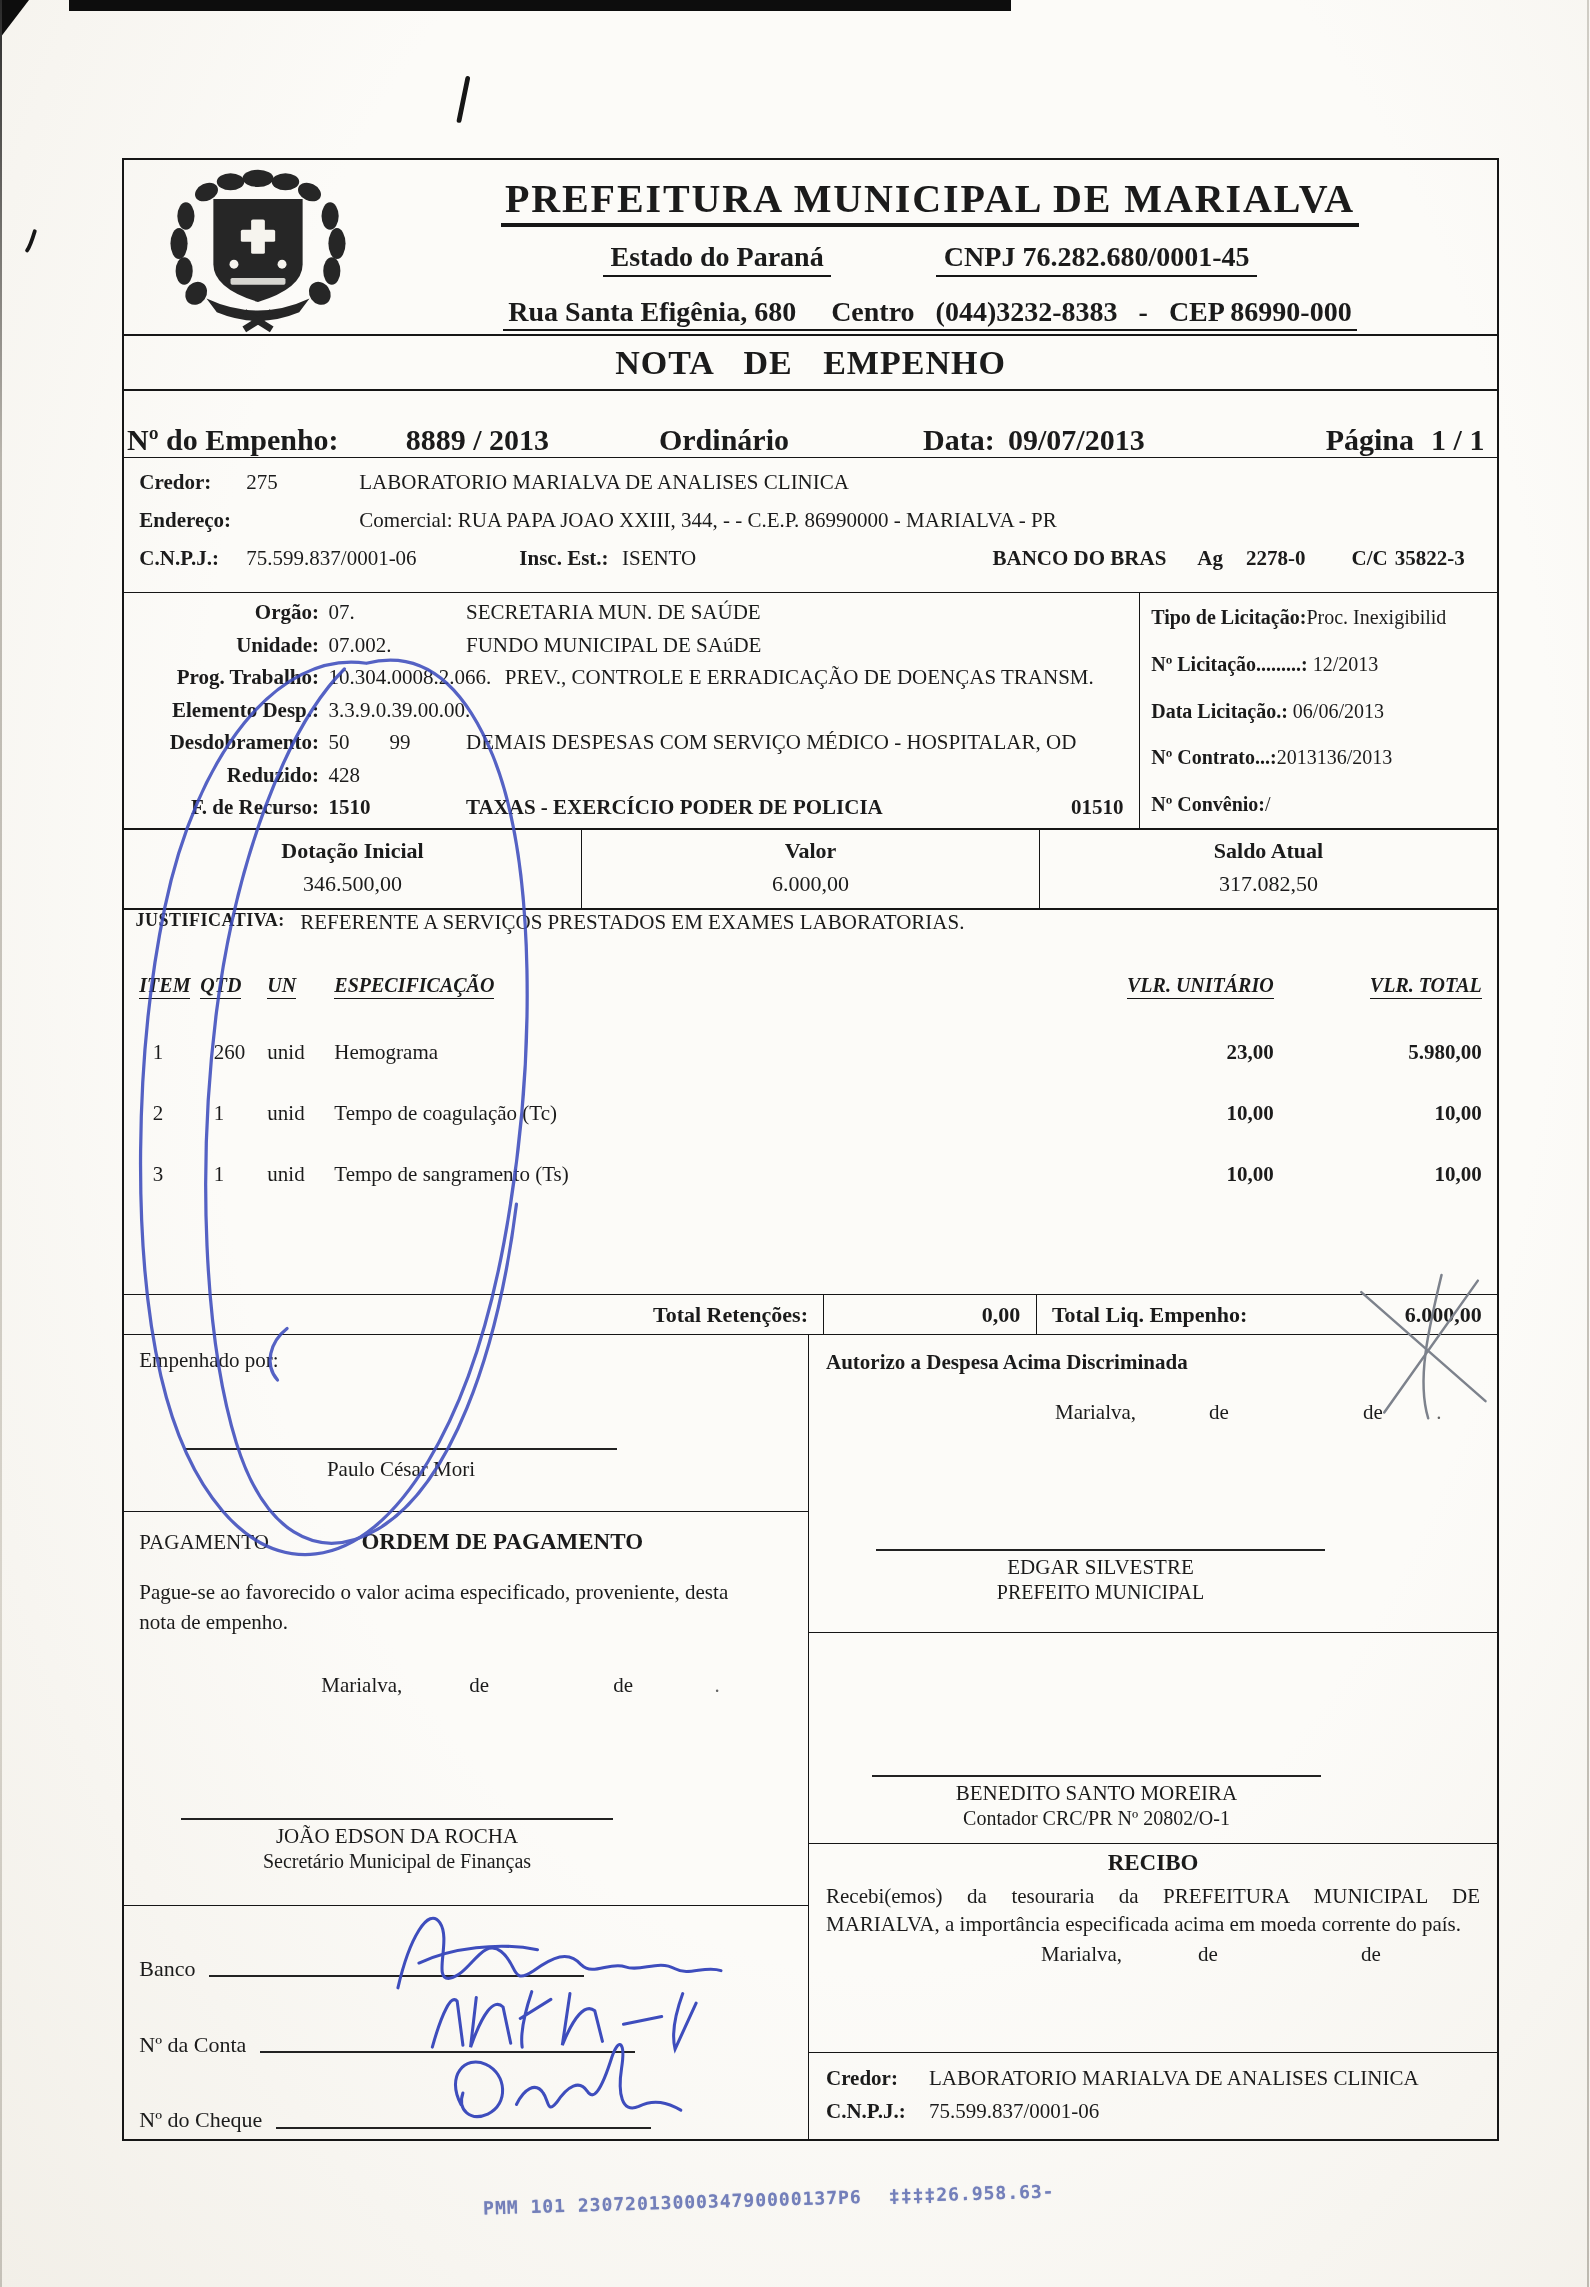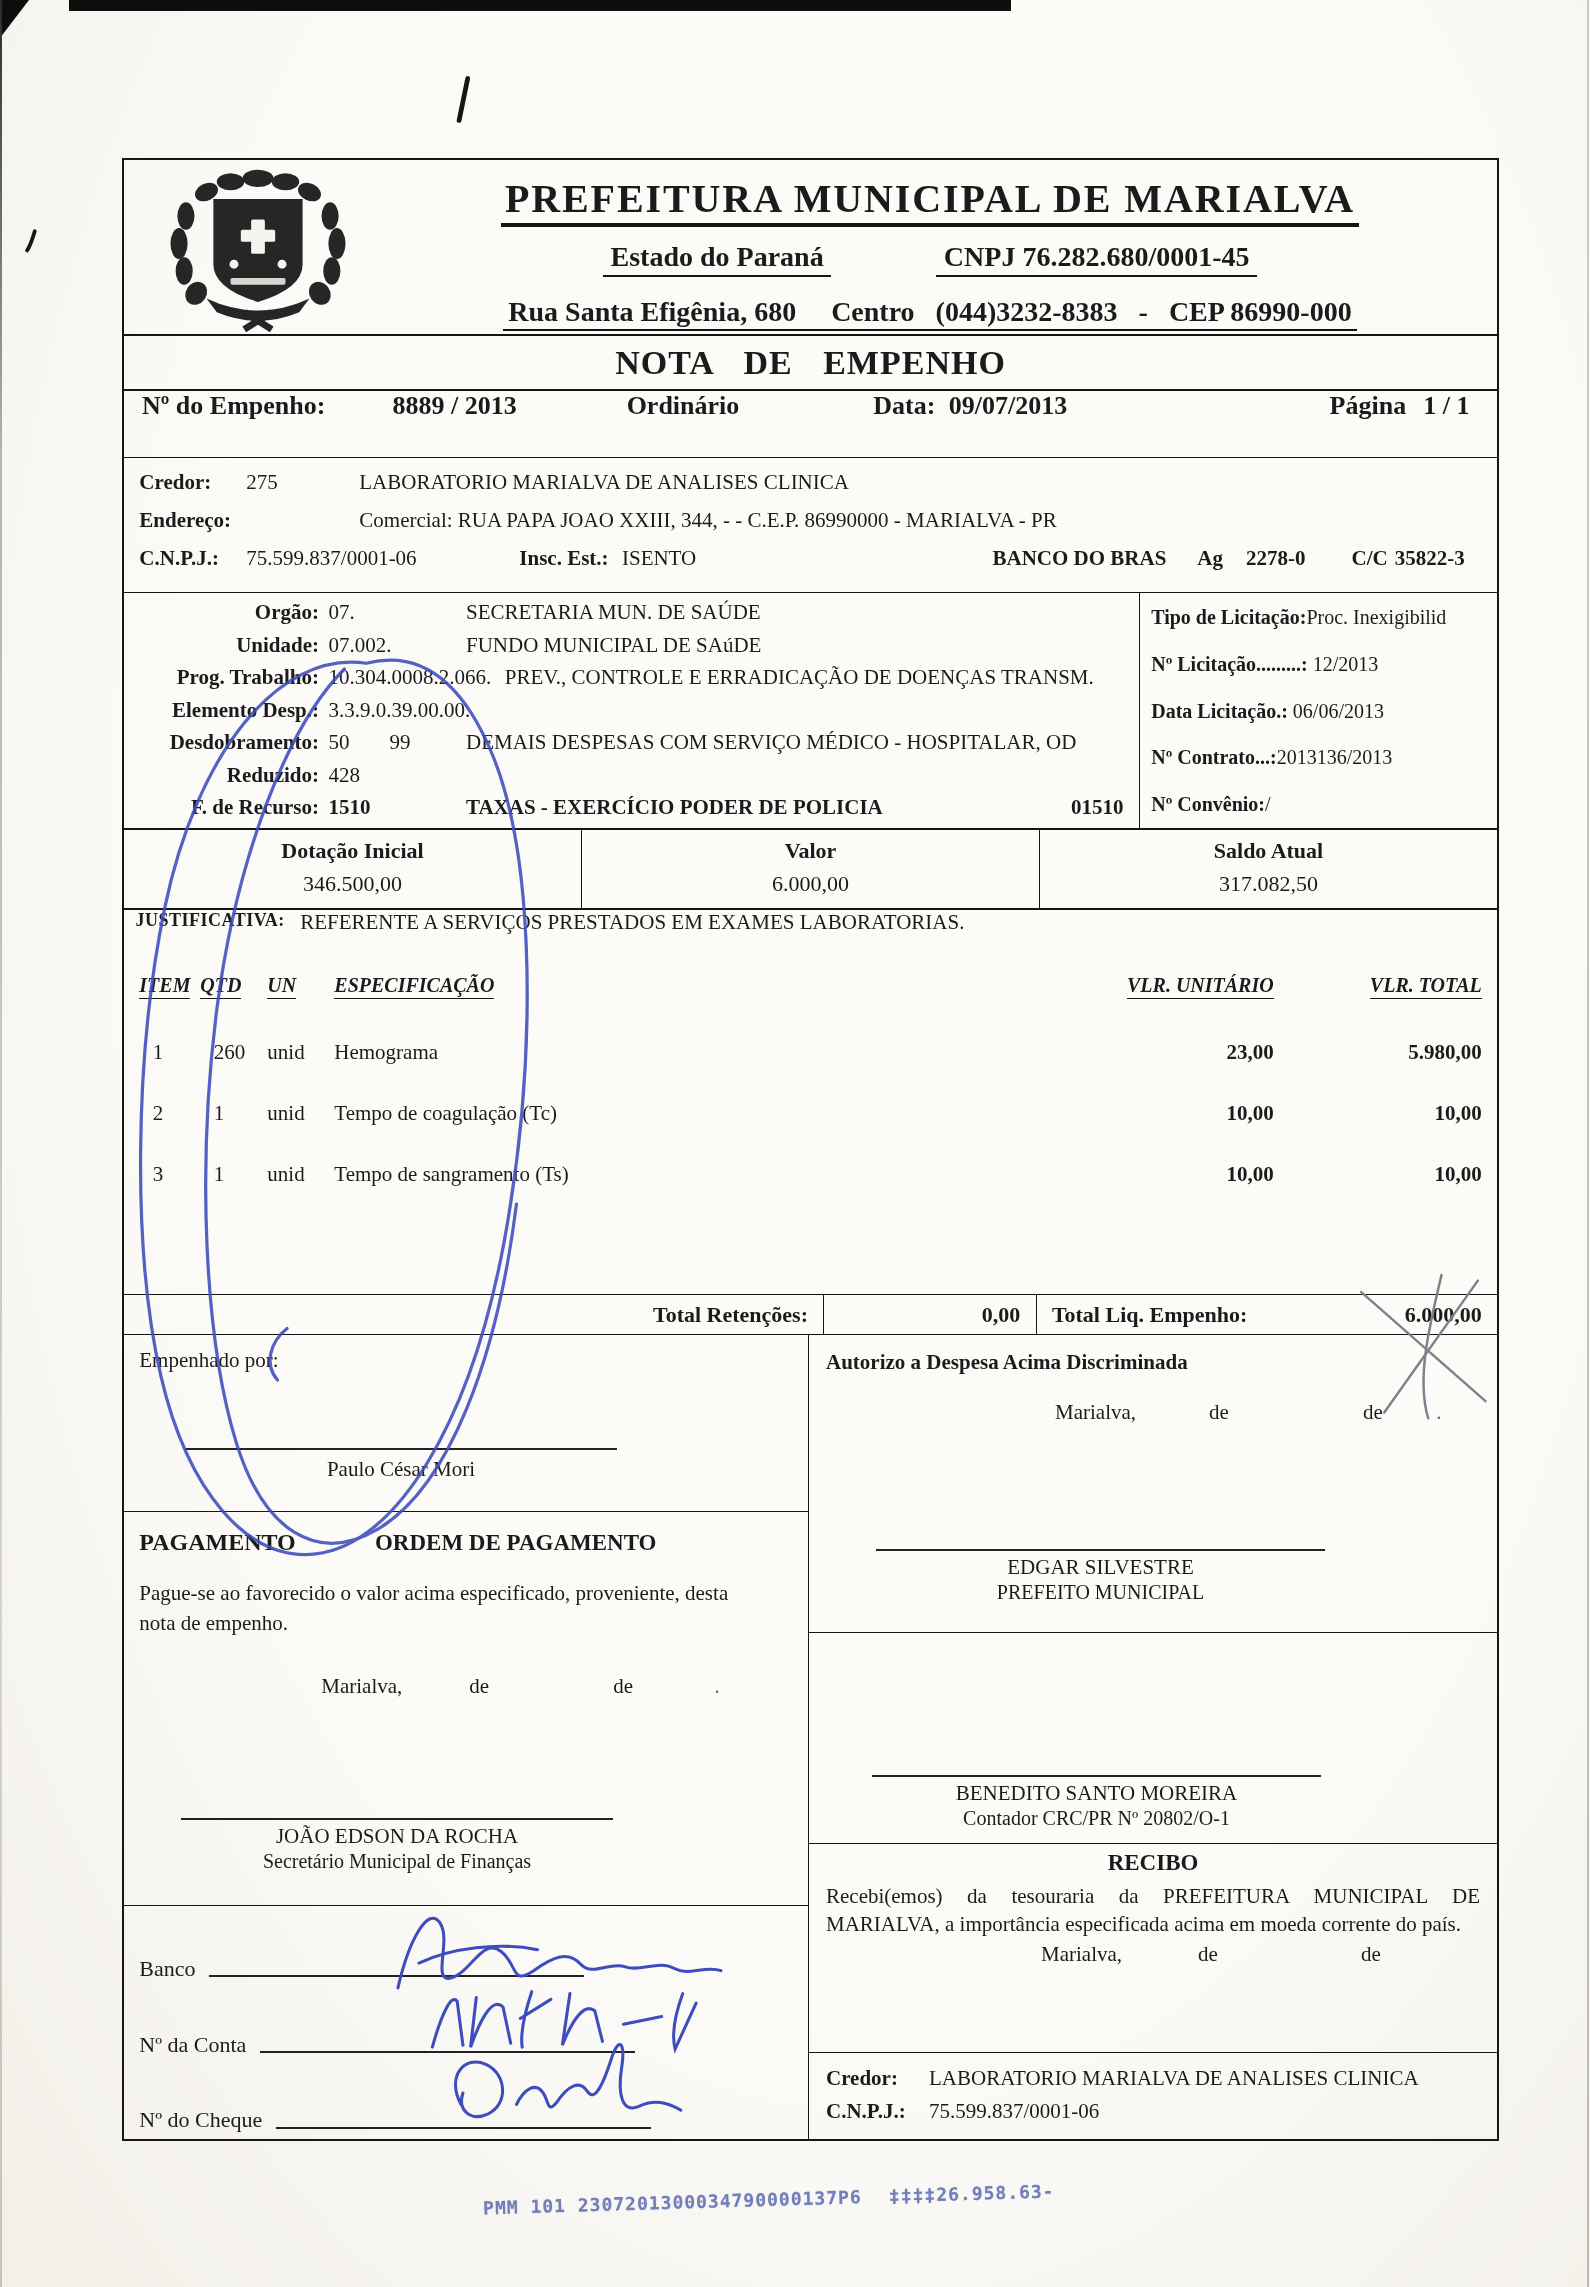--- a/index.html
+++ b/index.html
@@ -23,21 +23,21 @@
   .head-text{flex:1;display:flex;flex-direction:column;align-items:center;padding:15.3px 29px 0 0;}
   .head-title{font-size:40px;font-weight:bold;letter-spacing:1.9px;border-bottom:4.8px solid #161616;padding:0 3.8px 1px;white-space:nowrap;}
   .head-line2{margin-top:13.4px;display:flex;gap:105px;font-size:28px;font-weight:bold;}
   .head-line2 span{border-bottom:2.9px solid #161616;padding:0 7.6px 1.9px;}
   .head-line3{margin-top:19px;font-size:28px;font-weight:bold;border-bottom:2.9px solid #161616;padding:0 5.7px 1.9px;white-space:pre;}
 
   
   .sec-titlebar{height:56px;border-bottom:2.9px solid #161616;display:flex;align-items:center;justify-content:center;font-size:34px;font-weight:bold;word-spacing:21px;letter-spacing:1px;}
 
   
-  .sec-empenho{height:71px;border-bottom:1.9px solid #161616;display:flex;align-items:flex-start;font-size:26px;font-weight:bold;padding:0 18px;}
+  .sec-empenho{height:71px;border-bottom:1.9px solid #161616;display:flex;align-items:flex-end;font-size:30px;font-weight:bold;padding:0 3px;}
   .emp-number{margin-left:67px;}
   .emp-kind{margin-left:110px;}
   .emp-datal{margin-left:134px;}
   .emp-data{margin-left:13.4px;}
   .emp-pag{margin-left:auto;margin-right:9.6px;display:flex;gap:17px;}
 
   
   .sec-credor{height:130px;border-bottom:1.9px solid #161616;padding:11.5px 15.3px 0;font-size:21px;}
   .cred-row{display:flex;align-items:baseline;height:38px;}
   .cred-label{font-weight:bold;width:107px;flex:none;}
@@ -95,21 +95,21 @@
   .low-left{width:684px;flex:none;border-right:1.9px solid #161616;display:flex;flex-direction:column;}
   .low-right{flex:1;display:flex;flex-direction:column;font-size:21px;justify-content:center;}
 
   .cell-empenhado{height:163px;border-bottom:1.9px solid #161616;position:relative;padding:13.4px 15.3px 0;font-size:21px;}
   .sig-line{border-top:2.9px solid #222;height:0;}
   .ce-line{position:absolute;top:113px;left:61px;width:432px;}
   .ce-name{position:absolute;top:122px;left:61px;width:432px;text-align:center;font-size:21px;}
 
   .cell-pagamento{height:376px;border-bottom:1.9px solid #161616;position:relative;padding:17px 15.3px 0;font-size:21px;}
   .pag-head{display:flex;align-items:baseline;}
-  .pag-title{font-weight:bold;font-size:24px;}
+  .pag-title{font-weight:normal;font-size:21px;}
   .ordem-title{font-weight:bold;font-size:23px;flex:1;text-align:center;padding-right:57px;}
   .pag-text{margin-top:23px;line-height:1.4;padding-right:38px;}
   .sig-block{position:absolute;text-align:center;}
   .sb-name{margin-top:3.8px;font-size:21px;}
   .sb-role{font-size:20px;margin-top:1px;}
   .cp-sig{left:57px;width:432px;top:306px;}
 
   .cell-banco{flex:1;padding:5.7px 15.3px 0;font-size:22px;}
   .b-row{height:70px;display:flex;align-items:flex-end;padding-bottom:5.7px;}
   .b-label{flex:none;margin-right:13.4px;}

